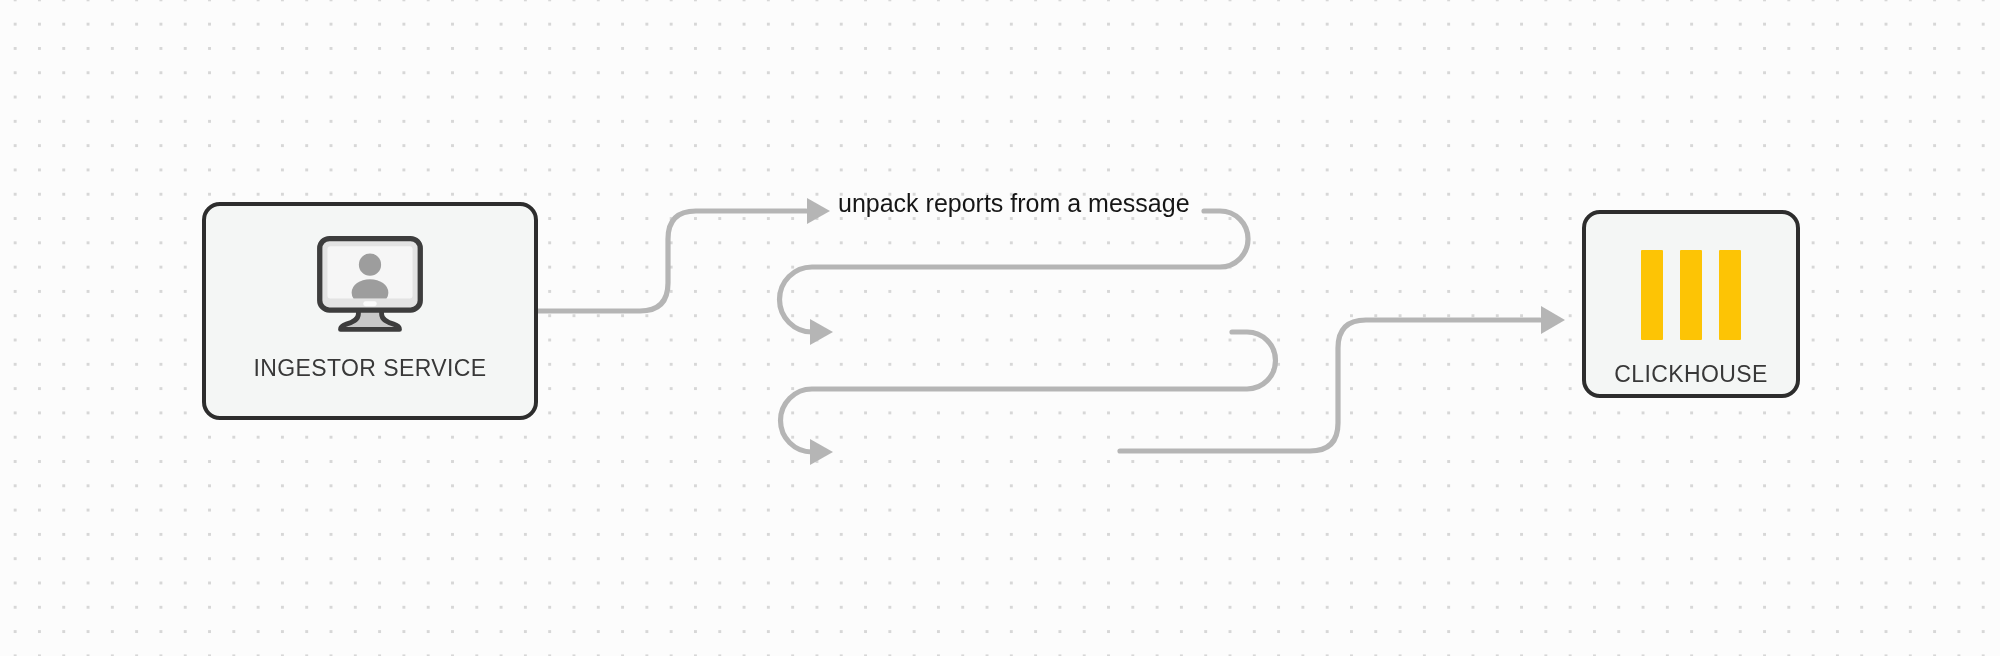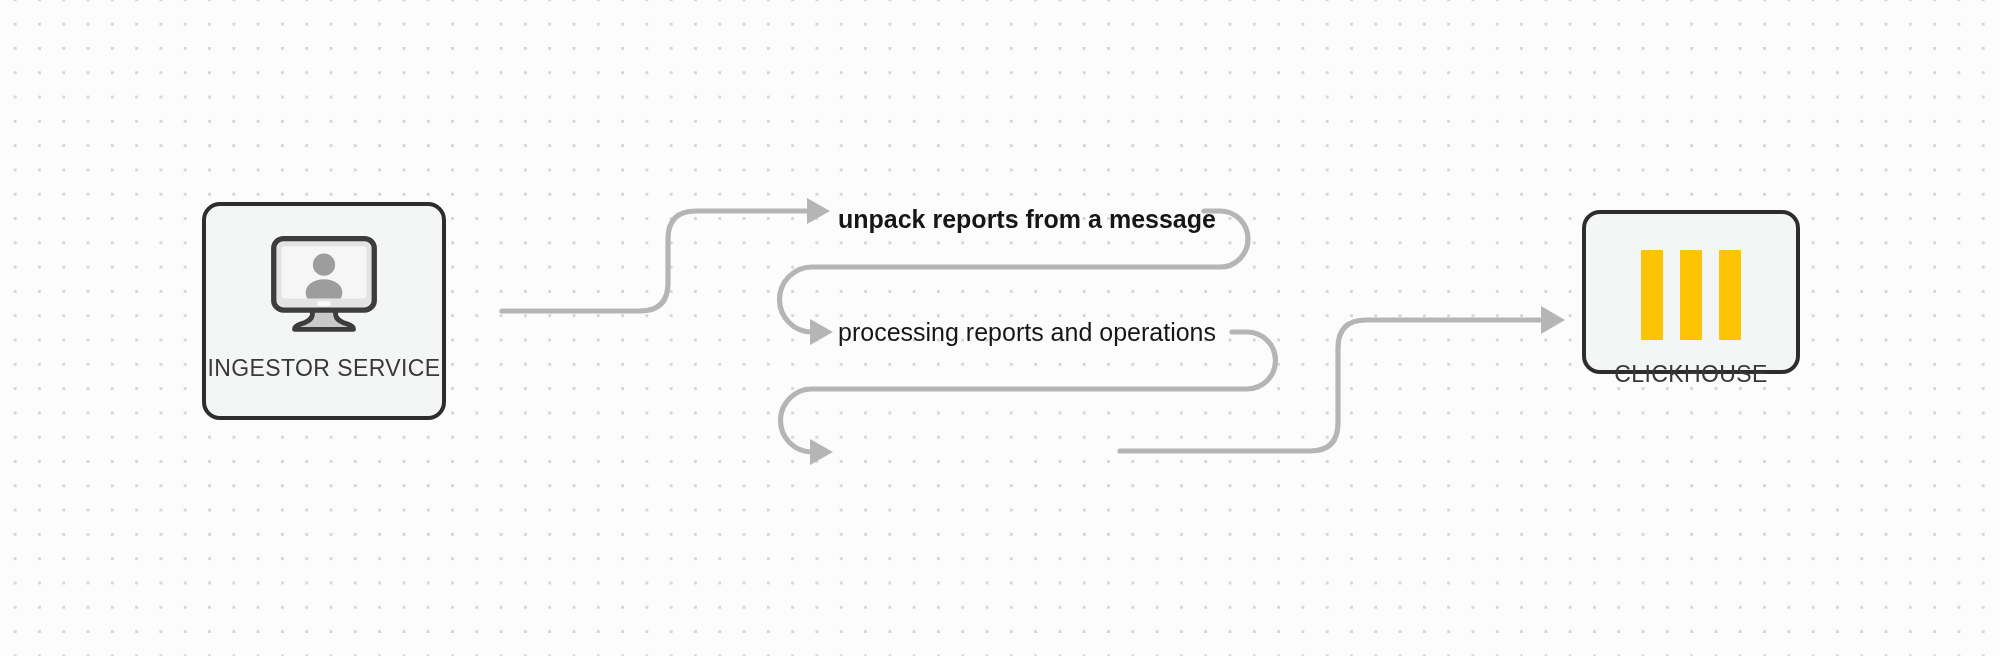--- a/index.html
+++ b/index.html
@@ -35,22 +35,22 @@
   .node {
     position: absolute;
     box-sizing: border-box;
     border: 4px solid var(--border, #2d2d2d);
     border-radius: 18px;
     background: var(--box-bg, #f4f6f5);
     display: flex;
     flex-direction: column;
     align-items: center;
   }
-  #node-ingestor { left: 202px; top: 202px; width: 244px; height: 218px; padding-top: 26px; }
-  #node-clickhouse { left: 1582px; top: 210px; width: 218px; height: 164px; padding-top: 36px; }
+  #node-ingestor { left: 202px; top: 202px; width: 336px; height: 218px; padding-top: 26px; }
+  #node-clickhouse { left: 1582px; top: 210px; width: 218px; height: 188px; padding-top: 36px; }
 
   .node-label {
     font-size: 23px;
     line-height: 28px;
     color: #383838;
     letter-spacing: 0.4px;
     white-space: nowrap;
   }
   #node-ingestor .node-label { margin-top: 20px; }
   #node-clickhouse .node-label { margin-top: 20px; }
@@ -60,21 +60,21 @@
 
   .step {
     position: absolute;
     left: 838px;
     height: 30px;
     line-height: 30px;
     font-size: 25px;
     color: #161616;
     white-space: nowrap;
   }
-  #step-1 { top: 204px; font-weight: bold; }
+  #step-1 { top: 188px; }
   #step-2 { top: 317px; }
   #step-3 { top: 437px; }
 </style>
 </head>
 <body>
 
 <div id="canvas" style="--bg: #fcfcfc; --dot: #d7d7d7; --line: #b5b5b5; --border: #2d2d2d; --box-bg: #f4f6f5; --bar: #fdc405;">
 
   <svg id="wires" viewBox="0 0 2000 656" xmlns="http://www.w3.org/2000/svg">
 
@@ -118,15 +118,14 @@
   <div class="node" id="node-clickhouse">
     <div class="ch-bars">
       <div class="ch-bar"></div>
       <div class="ch-bar"></div>
       <div class="ch-bar"></div>
     </div>
     <div class="node-label">CLICKHOUSE</div>
   </div>
 
   <div class="step" id="step-1">unpack reports from a message</div>
-  <div class="step" id="step-2">processing reports and operations</div>
 
 </div>
 
 </body></html>

